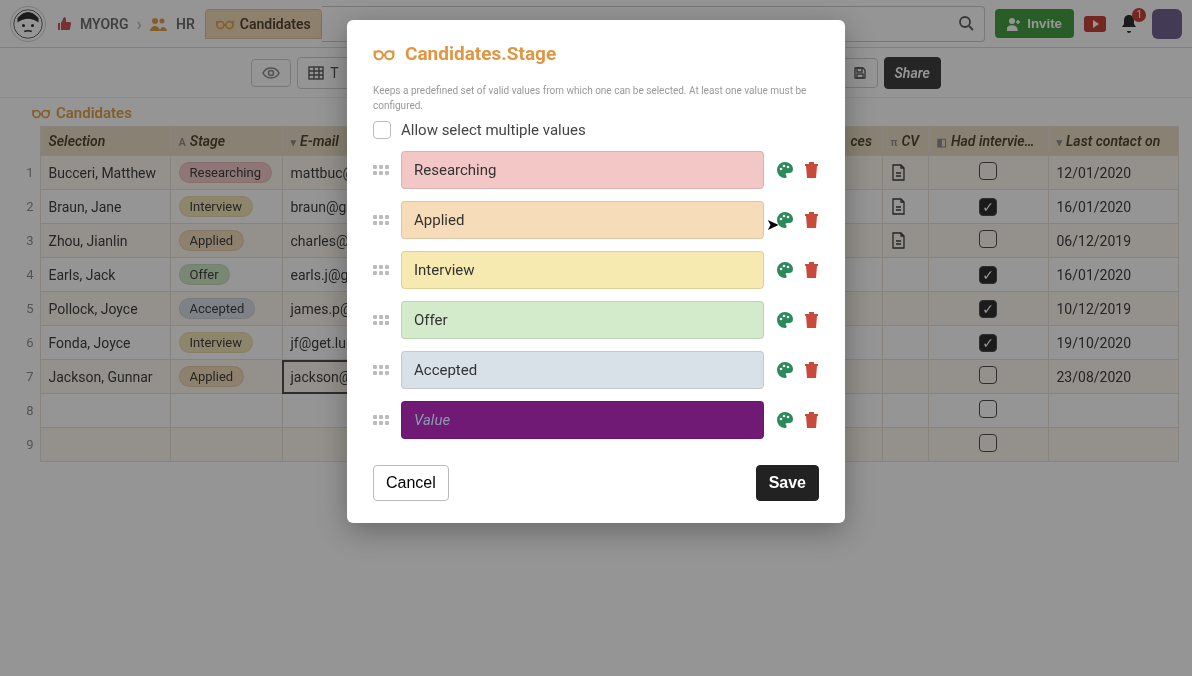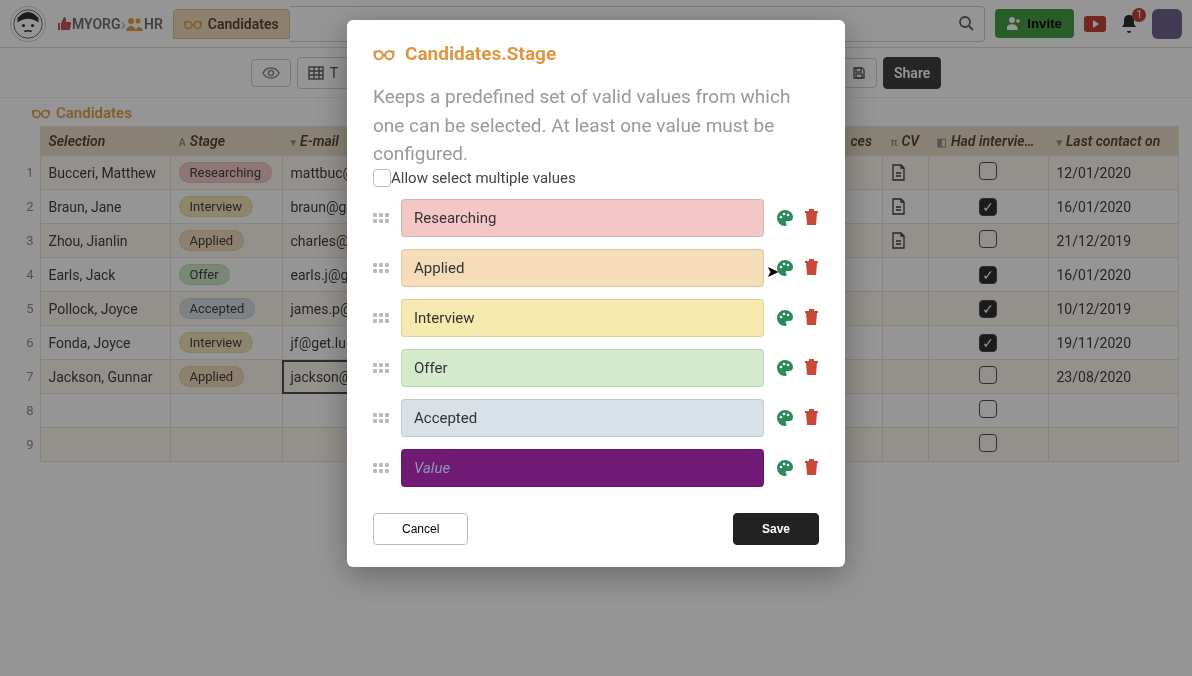--- a/index.html
+++ b/index.html
@@ -2,38 +2,38 @@
 <html><head>
 <meta charset="utf-8">
 <style>
   * { box-sizing: border-box; margin: 0; padding: 0; }
   body { font-family: -apple-system, BlinkMacSystemFont, "Segoe UI", Roboto, sans-serif; font-size: 14px; color: #333; background: #fff; width: 1192px; height: 676px; overflow: hidden; position: relative; }
   
   
   .topbar { height: 48px; border-bottom: 1px solid #e0d8cc; display: flex; align-items: center; padding: 0 10px; gap: 10px; }
   .avatar-logo { width: 36px; height: 36px; border-radius: 50%; background: #fff; border: 1px solid #ccc; display:flex; align-items:center; justify-content:center; overflow:hidden;}
   .face-svg { width:30px; height:30px; }
-  .crumb { display: flex; align-items: center; gap: 0; font-weight: 600; color: #666; }
+  .crumb { display: flex; align-items: center; gap: 8px; font-weight: 600; color: #666; }
   .crumb .thumb { color:#c94a4a; }
   .crumb .people { color:#e09b3d; }
   .crumb-sep { color:#bbb; font-size:18px; }
   .search-area { flex:1; display:flex; align-items:center; }
   .tab-chip { background:#f1d9b4; border:1px solid #d9be94; border-radius:4px 4px 0 0; padding:6px 10px; font-weight:600; display:flex; align-items:center; gap:6px; color:#4a3b26;}
   .tab-chip .glasses-icon { color:#e09b3d; }
   .search-box { flex:1; height:36px; border:1px solid #ccc; border-left:none; border-radius:0 4px 4px 0; display:flex; align-items:center; justify-content:flex-end; padding:0 10px; color:#666;}
-  .invite-btn { background:#3a9a3a; color:#000000; border:none; border-radius:4px; padding:7px 12px; font-weight:600; display:flex; align-items:flex-start; gap:6px; }
+  .invite-btn { background:#3a9a3a; color:#ffffff; border:none; border-radius:4px; padding:7px 12px; font-weight:600; display:flex; align-items:flex-end; gap:6px; }
   .top-icons { display:flex; align-items:center; gap:14px; }
   .top-icon { color:#333; font-size:18px; position:relative; }
   .bell-badge { position:absolute; top:-6px; right:-8px; background:#c0392b; color:#fff; border-radius:8px; font-size:10px; padding:0 4px; line-height:14px;}
   .user-avatar { width:30px; height:30px; border-radius:6px; background:#6b5b8a; }
 
   
   .toolbar-row { height: 50px; display:flex; align-items:center; justify-content:center; gap:6px; border-bottom:1px solid #eee;}
   .tool-btn { border:1px solid #ccc; background:#fff; padding:7px 10px; border-radius:4px; display:flex; align-items:center; gap:6px; color:#444; font-size:14px;}
-  .tool-btn.share { background:#333; color:#fff; border-color:#333; font-weight:600; }
+  .tool-btn.share { background:#333; color:#fff; border-color:#333; font-weight:600;font-style:italic; }
   .tool-btn.eye { color:#888; }
 
   
   .table-wrap { padding: 0 18px; }
   .table-title { display:flex; align-items:center; gap:6px; color:#e09b3d; font-weight:600; padding:6px 0 4px 14px; font-size:15px;}
   table { border-collapse: collapse; width: 100%; table-layout:fixed; }
   th, td { border:1px solid #e7e0d3; padding:6px 8px; text-align:left; white-space:nowrap; overflow:hidden; text-overflow:ellipsis; font-size:14px;}
   thead th { background:#eaddc3; font-style:italic; font-weight:600; color:#4a3b26; }
   th .col-icon { color:#888; font-size:11px; margin-right:4px; font-style:normal;}
   tbody tr:nth-child(odd) td { background:#fdf8ee; }
@@ -51,43 +51,43 @@
   .cell-center { text-align:center; }
   td.selected { outline:2px solid #444; outline-offset:-2px; }
 
   
   .overlay { position:absolute; inset:0; background:rgba(20,20,20,0.45); display:flex; align-items:flex-start; justify-content:center; }
   .modal { margin-top:20px; width:498px; background:#fff; border-radius:6px; box-shadow:0 8px 30px rgba(0,0,0,0.3); padding:22px 26px; }
   .modal-title { color:#e09641; font-weight:700; font-size:19px; display:flex; align-items:center; gap:10px; margin-bottom:18px;}
   .modal-label { color:#555; font-size:14px; margin-bottom:8px; display:block; font-weight:500;}
   .type-select { width:100%; border:1px solid #ccc; border-radius:4px; padding:10px 12px; display:flex; align-items:center; gap:10px; font-size:15px; margin-bottom:14px;}
   .type-select .caret { margin-left:auto; color:#666;}
-  .help-text { color:#999; font-size:19px; line-height:1.5; margin-bottom:0;}
-  .opt-row { display:flex; align-items:center; margin-bottom:12px; color:#444; font-size:15px;}
+  .help-text { color:#999; font-size:10px; line-height:1.5; margin-bottom:8px;}
+  .opt-row { display:flex; align-items:center; gap:10px; margin-bottom:12px; color:#444; font-size:15px;}
   .opt-chk { width:18px; height:18px; border:1.5px solid #bbb; border-radius:4px; }
   .help-circle { width:16px; height:16px; border-radius:50%; background:#444; color:#fff; font-size:11px; display:inline-flex; align-items:center; justify-content:center; font-weight:700;}
   
   .value-rows { margin-top:10px; display:flex; flex-direction:column; gap:12px;}
   .value-row { display:flex; align-items:center; gap:12px; }
   .grip { color:#aaa; cursor:grab; width:16px; display:flex; flex-wrap:wrap; gap:2px; justify-content:center;}
   .grip span { width:4px; height:4px; background:#bbb; border-radius:1px; display:block;}
   .value-input { flex:1; border:1px solid rgba(0,0,0,0.1); border-radius:4px; padding:9px 12px; font-size:15px; }
   .vi-Researching { background:#f4c7c7; }
   .vi-Applied { background:#f6dcb8; }
   .vi-Interview { background:#f6eab0; }
   .vi-Offer { background:#d3ebcb; }
   .vi-Accepted { background:#d9e1e8; }
   .vi-New { background:#701a75; }
   .placeholder { color:#8a9ab0; font-style:italic;}
   .palette-icon { color:#2a8a5a; cursor:pointer;}
   .trash-icon { color:#c74a3a; cursor:pointer;}
   .cursor-arrow { position:absolute; pointer-events:none; font-size:16px; color:#000;}
   
   .modal-footer { display:flex; justify-content:space-between; margin-top:26px;}
-  .btn { border:1px solid #bbb; background:#fff; padding:8px 28px; border-radius:4px; font-size:12px; }
+  .btn { border:1px solid #bbb; background:#fff; padding:8px 12px; border-radius:4px; font-size:16px; }
   .btn.primary { background:#222; color:#fff; border-color:#222; font-weight:600;}
 
   svg { display:block; }
 </style>
 </head>
 <body>
 
 <div class="topbar">
   <div class="avatar-logo">
     <svg class="face-svg" viewBox="0 0 40 40">
@@ -266,21 +266,21 @@
           <td class="cell-center">
             <span class="pdf-icon">
               <svg width="15" height="17" viewBox="0 0 15 17" fill="none" stroke="#333" stroke-width="1.3">
                 <path d="M2 1h8l3 3v12H2z"></path>
                 <path d="M10 1v3h3"></path>
                 <path d="M5 9h5M5 12h5"></path>
               </svg>
             </span>
           </td>
           <td class="cell-center"><span class="chk "></span></td>
-          <td>21/12/2019</td>
+          <td>06/12/2019</td>
         </tr>
         <tr>
           <td class="rownum">4</td>
           <td>Earls, Jack</td>
           <td><span class="stage-pill pill-Offer">Offer</span></td>
           <td class="">earls.j@ge</td>
           <td></td>
           <td class="cell-center"></td>
           <td class="cell-center"><span class="chk on">✓</span></td>
           <td>16/01/2020</td>
@@ -296,21 +296,21 @@
           <td>10/12/2019</td>
         </tr>
         <tr>
           <td class="rownum">6</td>
           <td>Fonda, Joyce</td>
           <td><span class="stage-pill pill-Interview">Interview</span></td>
           <td class="">jf@get.lun</td>
           <td></td>
           <td class="cell-center"></td>
           <td class="cell-center"><span class="chk on">✓</span></td>
-          <td>19/11/2020</td>
+          <td>19/10/2020</td>
         </tr>
         <tr>
           <td class="rownum">7</td>
           <td>Jackson, Gunnar</td>
           <td><span class="stage-pill pill-Applied">Applied</span></td>
           <td class="selected">jackson@</td>
           <td></td>
           <td class="cell-center"></td>
           <td class="cell-center"><span class="chk "></span></td>
           <td>23/08/2020</td>

